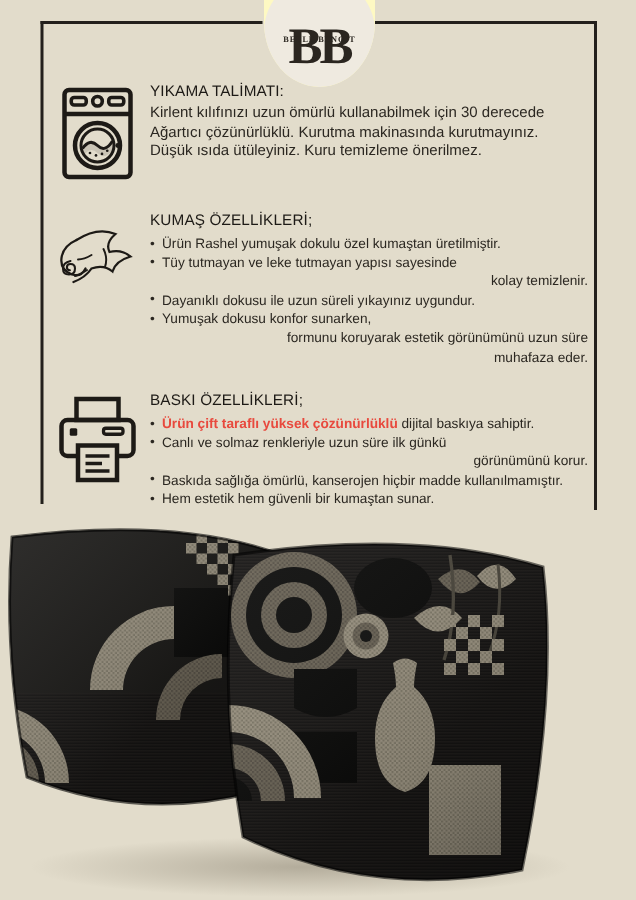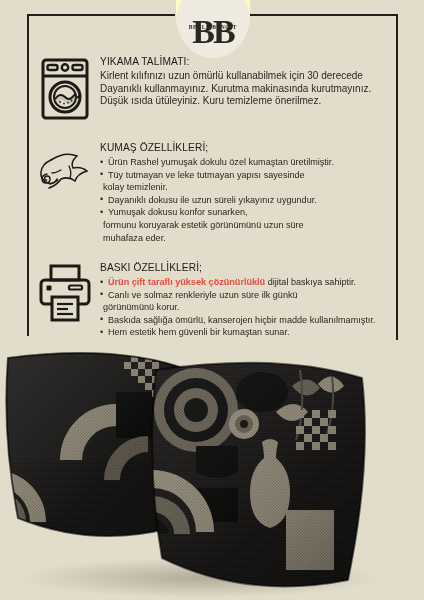--- a/index.html
+++ b/index.html
@@ -126,21 +126,21 @@
     position: relative;
     padding-left: 8px;
     white-space: nowrap;
   }
   ul.sec-list li.bullet::before {
     content: "•";
     position: absolute;
     left: 0;
     top: -0.5px;
   }
-  ul.sec-list li.cont { padding-left: 3px; }
+  ul.sec-list li.cont { padding-left: 3px; text-align: right; }
   .hl { color: #e8493d; font-weight: 700; }
 
   
   .pillows {
     position: absolute;
     left: 0;
     top: 352px;
     width: 424px;
     height: 248px;
   }
@@ -175,21 +175,21 @@
       <circle cx="19" cy="44" r="0.9" fill="#1d1a16"></circle>
       <circle cx="23" cy="45.6" r="0.9" fill="#1d1a16"></circle>
       <circle cx="27" cy="44.6" r="0.9" fill="#1d1a16"></circle>
       <circle cx="30.5" cy="42.5" r="0.9" fill="#1d1a16"></circle>
       <circle cx="37.5" cy="39" r="1.6" fill="#1d1a16"></circle>
     </svg>
   </div>
   <div class="sec-body">
     <div class="sec-title">YIKAMA TALİMATI:</div>
     <div class="sec-line">Kirlent kılıfınızı uzun ömürlü kullanabilmek için 30 derecede</div>
-    <div class="sec-line">Dayanıklı kullanmayınız. Kurutma makinasında kurutmayınız.</div>
+    <div class="sec-line">Ağartıcı çözünürlüklü. Kurutma makinasında kurutmayınız.</div>
     <div class="sec-line">Düşük ısıda ütüleyiniz. Kuru temizleme önerilmez.</div>
   </div>
 </div>
 
 <div class="section" id="sec-fab">
   <div class="icon-box">
     <svg width="56" height="62" viewBox="0 0 56 62">
       <path d="M14 16 q14 -9 26 -4 q-7 6 -4 12 q8 -2 14 3 q-10 3 -12 10 q-6 -5 -14 -2 q-4 6 -12 9" fill="none" stroke="#1d1a16" stroke-width="1.5" stroke-linecap="round"></path>
       <path d="M14 16 q-9 4 -10 12 q-1 8 7 11 q6 2 9 -4" fill="none" stroke="#1d1a16" stroke-width="1.5" stroke-linecap="round"></path>
       <path d="M10 30 q-5 1 -5 5 q0 4 4 4 q4 0 4 -4 q0 -3 -3 -3 q-2.4 0 -2.4 2.2 q0 2 2 2" fill="none" stroke="#1d1a16" stroke-width="1.4" stroke-linecap="round"></path>

